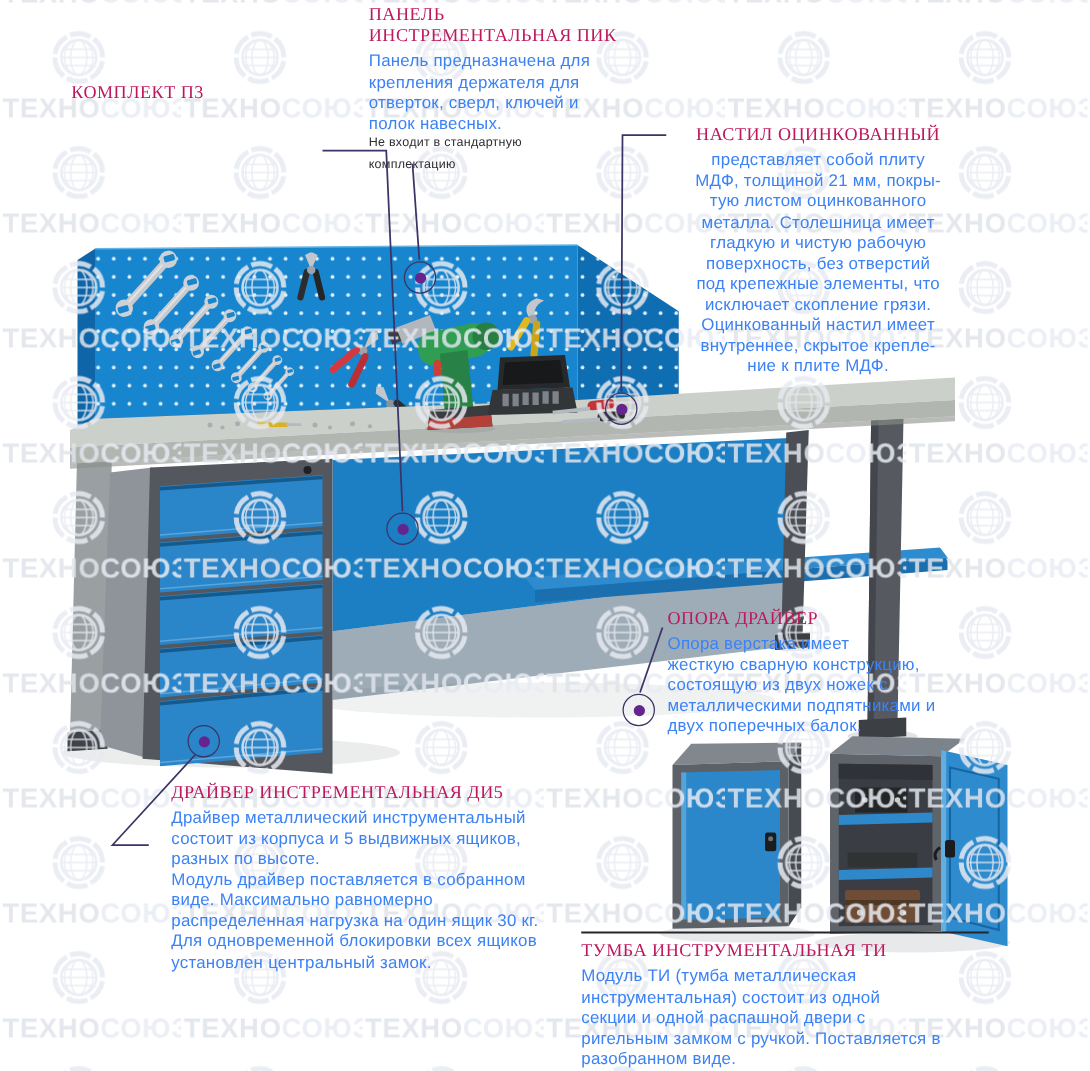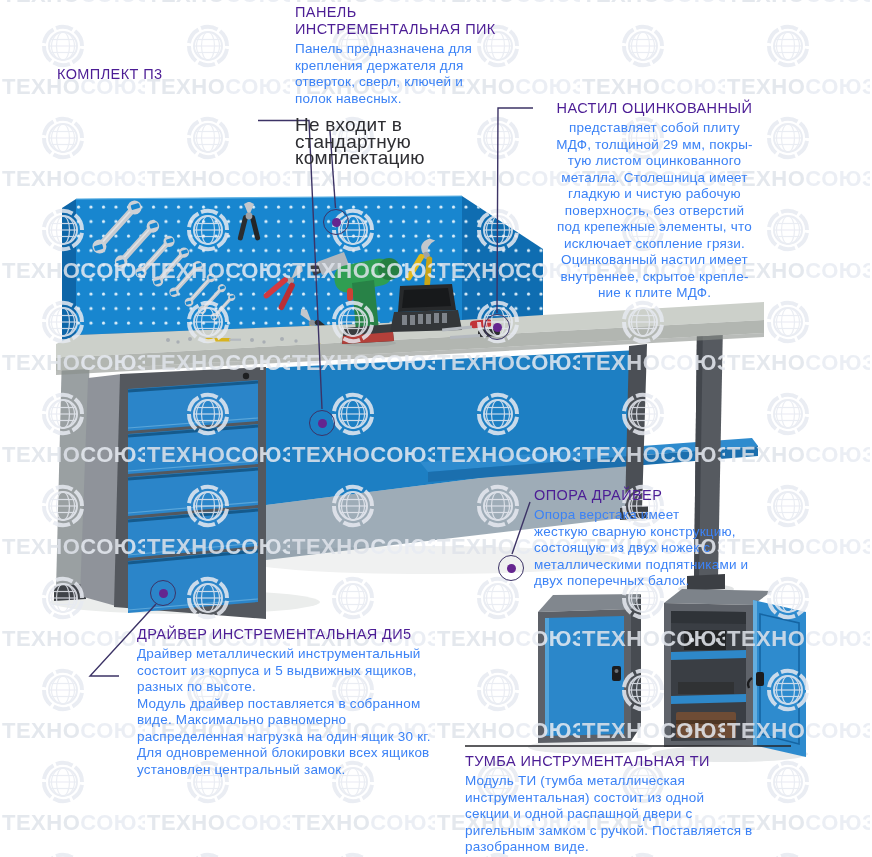--- a/index.html
+++ b/index.html
@@ -2,26 +2,26 @@
 <html><head>
 <meta charset="utf-8">
 <style>
   html,body{margin:0;padding:0;background:#fff;}
   .page{position:relative;width:872px;height:857px;background:#ffffff;overflow:hidden;
         font-family:"Liberation Sans", sans-serif;}
   .layer{position:absolute;left:0;top:0;width:872px;height:857px;pointer-events:none;}
   svg{display:block;}
   
   .callout{position:absolute;z-index:40;}
-  .cap-title{font-size:14.5px;line-height:17px;letter-spacing:.4px;color:#4c1d95;
-             white-space:pre-line;margin:0 0 3px 0;}
+  .cap-title{font-size:14.5px;line-height:17px;letter-spacing:.4px;color:#be185d;
+             white-space:pre-line;margin:0 0 3px 0;font-family:Liberation Serif, serif;}
   .cap-body{font-size:13.5px;line-height:16.5px;letter-spacing:.2px;color:#3b82f6;
             white-space:pre-line;}
-  .cap-note{font-size:19px;line-height:16.5px;letter-spacing:.2px;color:#2e2e32;
-            white-space:pre-line;margin-top:10px;}
+  .cap-note{font-size:10px;line-height:16.5px;letter-spacing:.2px;color:#2e2e32;
+            white-space:pre-line;margin-top:0;}
   
   .marker{position:absolute;width:26px;height:26px;border:1.6px solid #3c3366;
           border-radius:50%;box-sizing:border-box;z-index:30;}
   .marker::after{content:'';position:absolute;left:50%;top:50%;width:9px;height:9px;
           margin:-4.5px 0 0 -4.5px;border-radius:50%;background:#65258f;}
   .wm{opacity:.85;z-index:20;}
   .il{z-index:10;}
   .lines{z-index:35;}
 </style>
 </head>
@@ -288,21 +288,21 @@
 крепления держателя для
 отверток, сверл, ключей и
 полок навесных.</div>
     <div class="cap-note">Не входит в стандартную
 комплектацию</div>
   </div>
 
   <div class="callout" style="left:537px;top:100px;width:235px;text-align:center;">
     <div class="cap-title">НАСТИЛ ОЦИНКОВАННЫЙ</div>
     <div class="cap-body">представляет собой плиту
-МДФ, толщиной 29 мм, покры-
+МДФ, толщиной 21 мм, покры-
 тую листом оцинкованного
 металла. Столешница имеет
 гладкую и чистую рабочую
 поверхность, без отверстий
 под крепежные элементы, что
 исключает скопление грязи.
 Оцинкованный настил имеет
 внутреннее, скрытое крепле-
 ние к плите МДФ.</div>
   </div>

